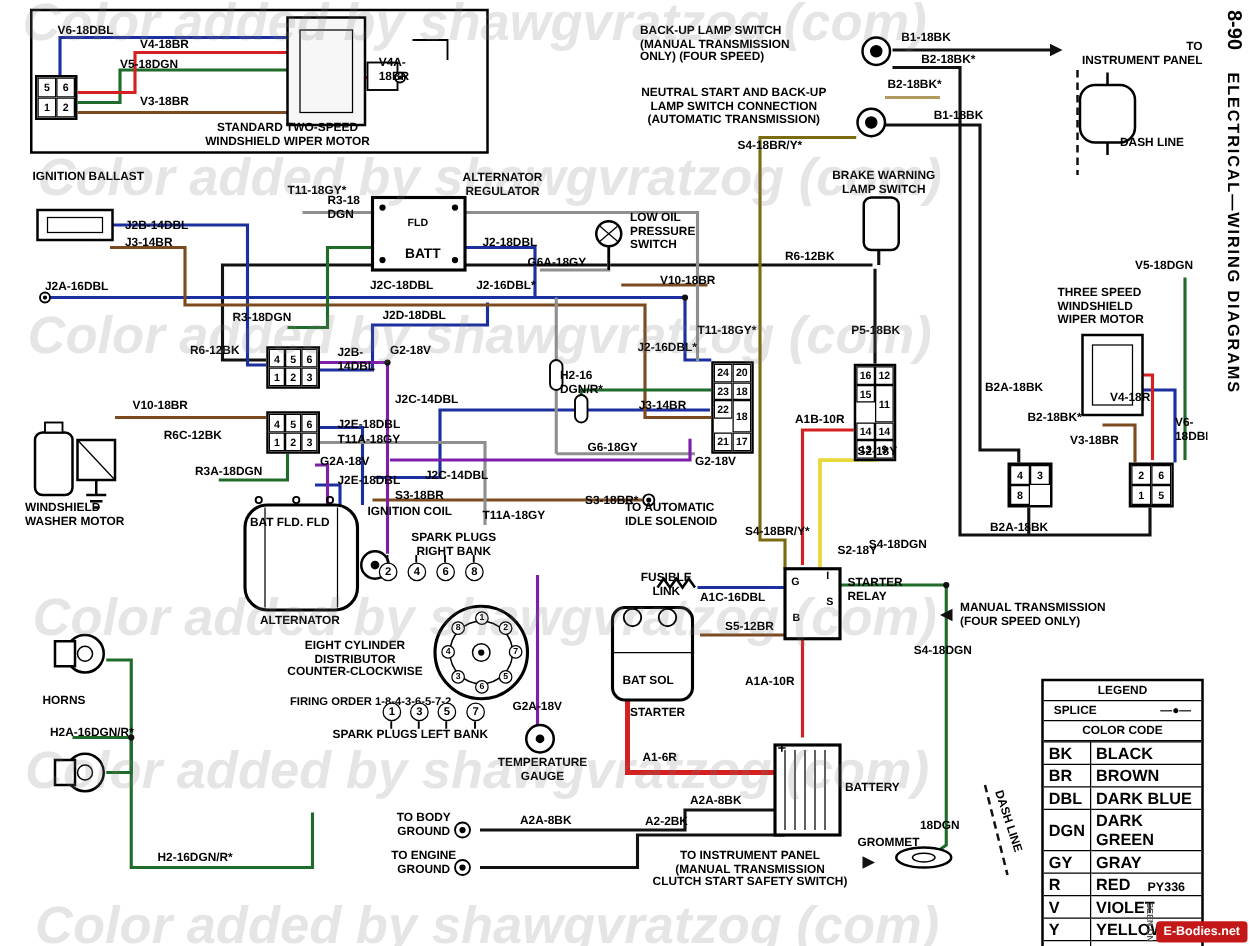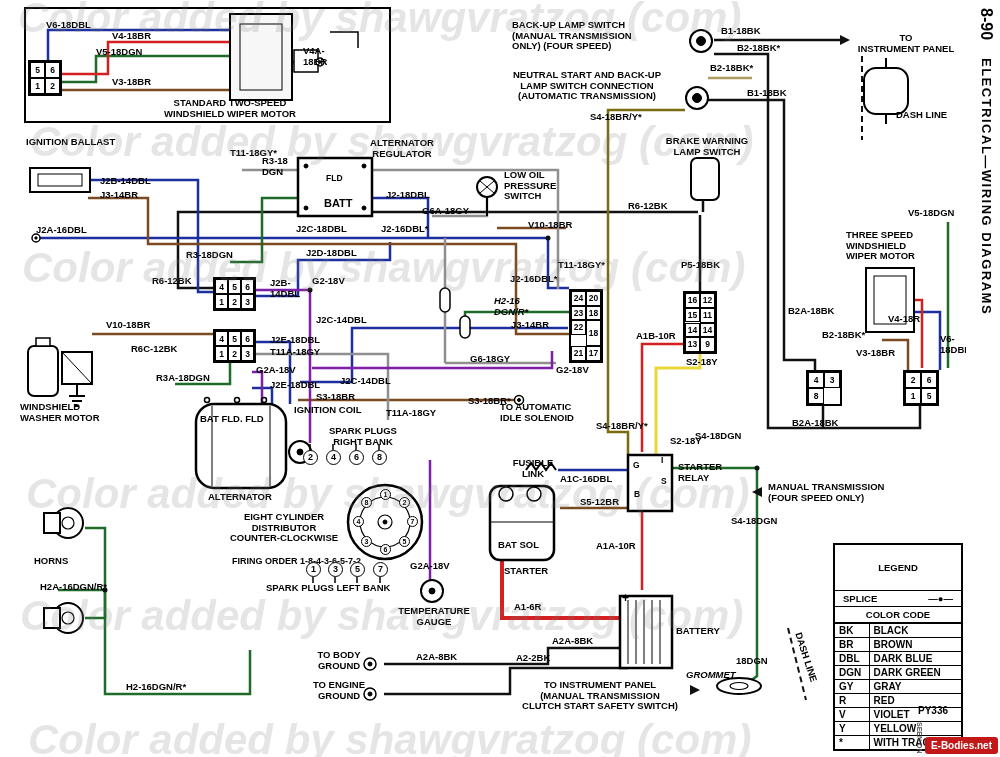--- a/index.html
+++ b/index.html
@@ -15,25 +15,25 @@
   .dnum{width:11px;height:11px;border:1px solid #000;border-radius:50%;
         display:flex;align-items:center;justify-content:center;font-size:7px;
         background:#fff;white-space:nowrap;z-index:5}
   .connector{position:absolute;border:2px solid #000;background:#fff;z-index:4}
   .crow{display:flex}
   .ccell{border:1px solid #000;display:flex;align-items:center;justify-content:center;
          font-size:8.5px;font-weight:bold;background:#fff}
   .ccell.empty{border-color:transparent}
   .legend{position:absolute;left:833px;top:543px;width:130px;border:2px solid #000;
           background:#fff;font-size:9.5px;font-weight:bold;z-index:6}
-  .lg-title{text-align:center;border-bottom:1.5px solid #000;padding:17px 0}
+  .lg-title{text-align:center;border-bottom:1.5px solid #000;padding:2px 0}
   .lg-splice{display:flex;justify-content:space-between;padding:2px 8px;border-bottom:1.5px solid #000}
   .lg-cc{text-align:center;border-bottom:1.5px solid #000;padding:2px 0}
   .legend table{border-collapse:collapse;width:100%}
-  .legend td{border-top:1px solid #000;padding:1px 4px;font-size:10px;font-weight:bold}
+  .legend td{border-top:1px solid #000;padding:1px 4px;font-size:13px;font-weight:bold}
   .legend td.lg-code{width:34px;border-right:1.5px solid #000;text-align:left}
   .caption{position:absolute;left:110px;top:723px;width:760px;text-align:center;
            font-weight:bold;font-style:italic;font-size:13px;z-index:6}
   .edge{position:absolute;right:0;top:0;width:34px;height:757px;background:#fff;z-index:7}
   .edge-code{position:absolute;top:8px;right:5px;writing-mode:vertical-rl;
              font-size:16px;font-weight:bold}
   .edge-title{position:absolute;top:58px;right:6px;writing-mode:vertical-rl;
               font-size:13px;font-weight:bold;letter-spacing:1.5px}
   .wm{position:absolute;font-size:42px;font-weight:bold;font-style:italic;
       color:rgba(125,125,125,0.20);white-space:nowrap;z-index:8;pointer-events:none}
@@ -277,21 +277,21 @@
       <div class="lbl" style="left: 512px; top: 20px; width: 160px; ">BACK-UP LAMP SWITCH
 (MANUAL  TRANSMISSION
 ONLY) (FOUR SPEED)</div>
       <div class="lbl" style="left: 721px; top: 26px;">B1-18BK</div>
       <div class="lbl" style="left: 737px; top: 43px;">B2-18BK*</div>
       <div class="lbl" style="left: 710px; top: 63px;">B2-18BK*</div>
       <div class="lbl" style="left: 492px; top: 70px; width: 190px; text-align: center;">NEUTRAL  START  AND  BACK-UP
 LAMP  SWITCH  CONNECTION
 (AUTOMATIC  TRANSMISSION)</div>
       <div class="lbl" style="left: 747px; top: 88px;">B1-18BK</div>
-      <div class="lbl" style="left: 850px; top: 33px; width: 112px; text-align: center;">TO
+      <div class="lbl" style="left: 850px; top: 33px; width: 112px; text-align: right;">TO
 INSTRUMENT PANEL</div>
       <div class="lbl" style="left: 896px; top: 110px;">DASH  LINE</div>
       <div class="lbl" style="left: 590px; top: 112px;">S4-18BR/Y*</div>
       <div class="lbl" style="left: 652px; top: 136px; width: 110px; text-align: center;">BRAKE WARNING
 LAMP SWITCH</div>
       <div class="lbl" style="left: 628px; top: 201px;">R6-12BK</div>
       <div class="lbl" style="left: 26px; top: 137px;">IGNITION  BALLAST</div>
       <div class="lbl" style="left: 230px; top: 148px;">T11-18GY*</div>
       <div class="lbl" style="left: 356px; top: 138px; width: 92px; text-align: center;">ALTERNATOR
 REGULATOR</div>
@@ -311,21 +311,21 @@
       <div class="lbl" style="left: 381px; top: 224px;">J2-16DBL*</div>
       <div class="lbl" style="left: 528px; top: 220px;">V10-18BR</div>
       <div class="lbl" style="left: 186px; top: 250px;">R3-18DGN</div>
       <div class="lbl" style="left: 306px; top: 248px;">J2D-18DBL</div>
       <div class="lbl" style="left: 152px; top: 276px;">R6-12BK</div>
       <div class="lbl" style="left: 270px; top: 278px;">J2B-
 14DBL</div>
       <div class="lbl" style="left: 312px; top: 276px;">G2-18V</div>
       <div class="lbl" style="left: 558px; top: 260px;">T11-18GY*</div>
       <div class="lbl" style="left: 510px; top: 274px;">J2-16DBL*</div>
-      <div class="lbl" style="left: 494px; top: 296px; font-style: italic;">H2-16
+      <div class="lbl" style="left: 448px; top: 296px;">H2-16
 DGN/R*</div>
       <div class="lbl" style="left: 511px; top: 320px;">J3-14BR</div>
       <div class="lbl" style="left: 316px; top: 315px;">J2C-14DBL</div>
       <div class="lbl" style="left: 106px; top: 320px;">V10-18BR</div>
       <div class="lbl" style="left: 131px; top: 344px;">R6C-12BK</div>
       <div class="lbl" style="left: 270px; top: 335px;">J2E-18DBL</div>
       <div class="lbl" style="left: 270px; top: 347px;">T11A-18GY</div>
       <div class="lbl" style="left: 256px; top: 365px;">G2A-18V</div>
       <div class="lbl" style="left: 156px; top: 373px;">R3A-18DGN</div>
       <div class="lbl" style="left: 270px; top: 380px;">J2E-18DBL</div>
@@ -378,21 +378,21 @@
       <div class="lbl" style="left: 516px; top: 653px;">A2-2BK</div>
       <div class="lbl" style="left: 306px; top: 650px; width: 66px; text-align: center;">TO BODY
 GROUND</div>
       <div class="lbl" style="left: 416px; top: 652px;">A2A-8BK</div>
       <div class="lbl" style="left: 303px; top: 680px; width: 72px; text-align: center;">TO ENGINE
 GROUND</div>
       <div class="lbl" style="left: 126px; top: 682px;">H2-16DGN/R*</div>
       <div class="lbl" style="left: 505px; top: 680px; width: 190px; text-align: center;">TO INSTRUMENT PANEL
 (MANUAL TRANSMISSION
 CLUTCH START SAFETY SWITCH)</div>
-      <div class="lbl" style="left: 686px; top: 670px; font-style: italic;">GROMMET</div>
+      <div class="lbl" style="left: 686px; top: 670px;">GROMMET</div>
       <div class="lbl" style="left: 736px; top: 656px;">18DGN</div>
       <div class="lbl" style="left: 780px; top: 652px; transform: rotate(72deg);">DASH LINE</div>
       <div class="lbl" style="left: 633px; top: 461px; font-size: 8.5px;">G</div>
       <div class="lbl" style="left: 661px; top: 456px; font-size: 8.5px;">I</div>
       <div class="lbl" style="left: 661px; top: 477px; font-size: 8.5px;">S</div>
       <div class="lbl" style="left: 634px; top: 490px; font-size: 8.5px;">B</div>
       <div class="lbl" style="left: 622px; top: 592px; font-size: 12px;">+</div>
       <div class="lbl plug" style="left: 303px; top: 450px;">2</div>
       <div class="lbl plug" style="left: 326px; top: 450px;">4</div>
       <div class="lbl plug" style="left: 349px; top: 450px;">6</div>
@@ -472,21 +472,21 @@
           <div class="ccell" style="width: 15px; height: 14.5px;">17</div>
         </div>
       </div>
       <div class="connector" style="left: 683px; top: 291px;">
         <div class="crow">
           <div class="ccell" style="width: 15px; height: 14.5px;">16</div>
           <div class="ccell" style="width: 15px; height: 14.5px;">12</div>
         </div>
         <div class="crow">
           <div class="ccell" style="width: 15px; height: 14.5px;">15</div>
-          <div class="ccell" style="width: 15px; height: 15px;">11</div>
+          <div class="ccell" style="width: 15px; height: 30px;">11</div>
         </div>
         <div class="crow">
           <div class="ccell" style="width: 15px; height: 14.5px;">14</div>
           <div class="ccell" style="width: 15px; height: 14.5px;">14</div>
         </div>
         <div class="crow">
           <div class="ccell" style="width: 15px; height: 14.5px;">13</div>
           <div class="ccell" style="width: 15px; height: 14.5px;">9</div>
         </div>
       </div>

